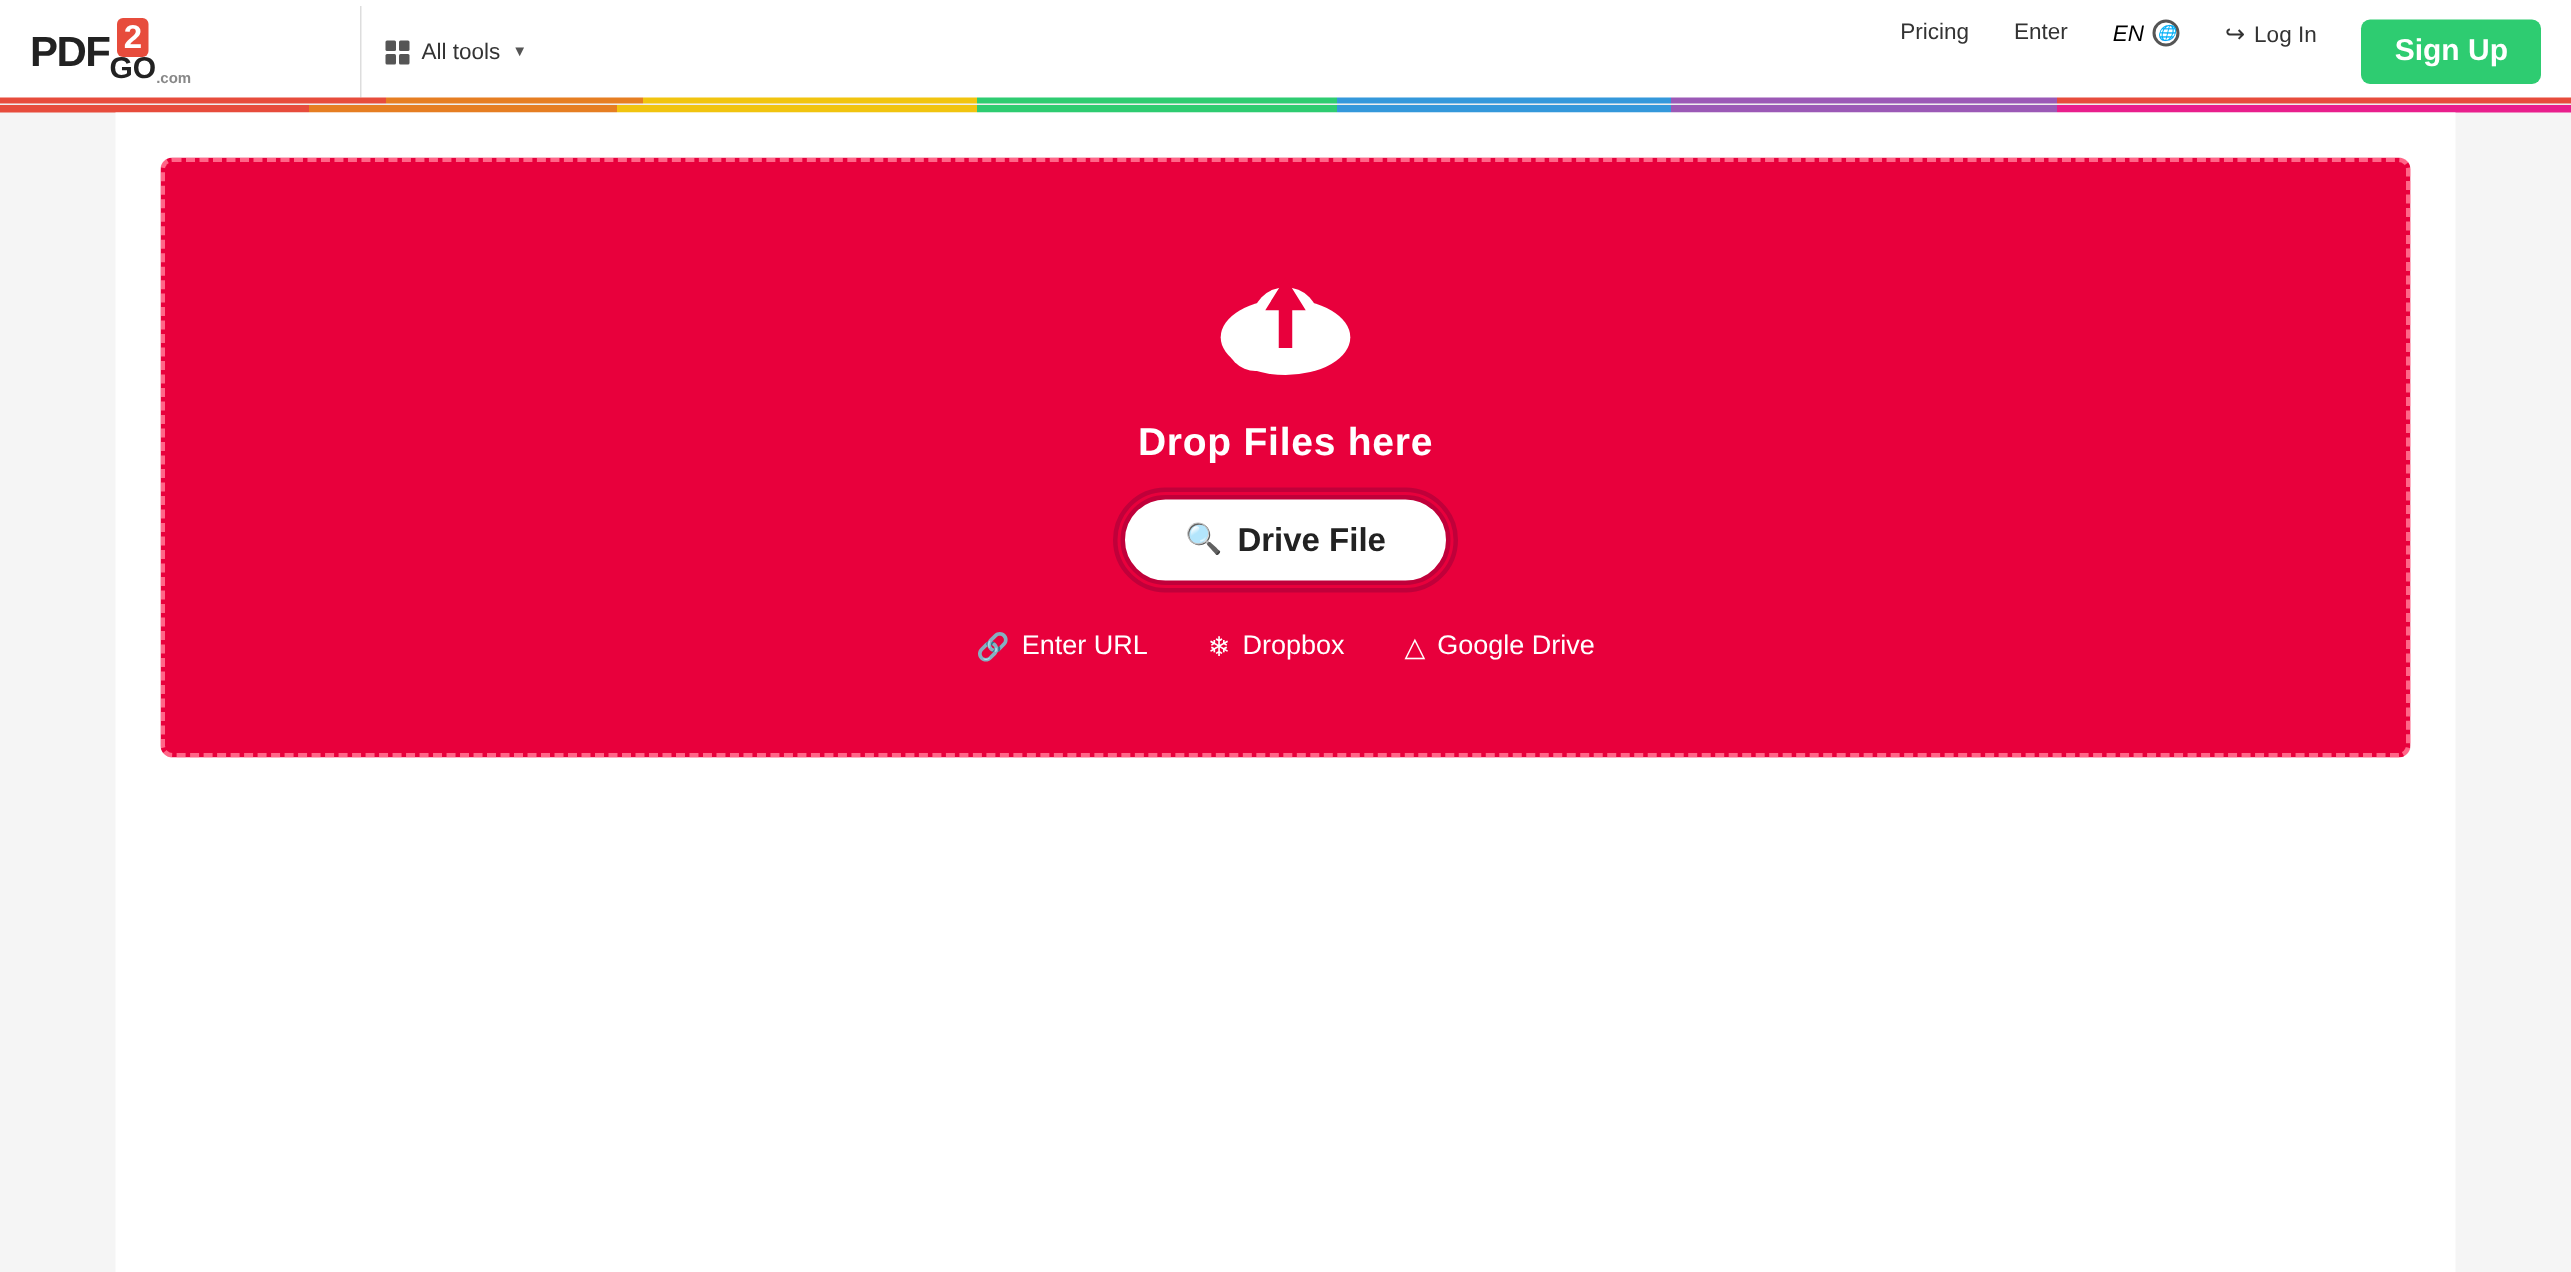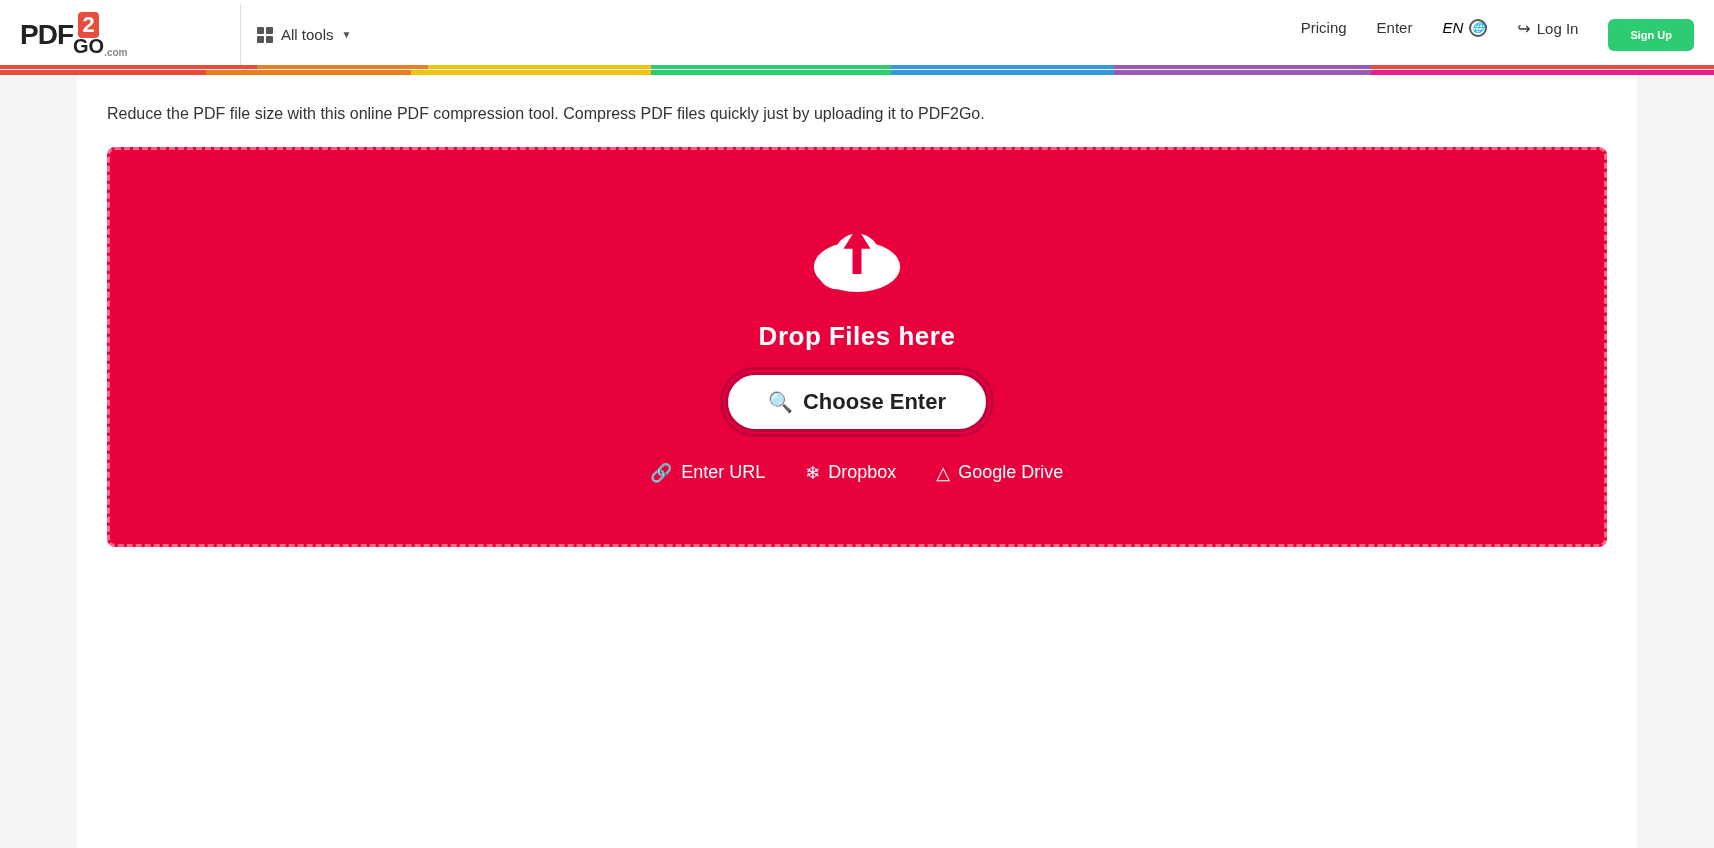--- a/index.html
+++ b/index.html
@@ -138,21 +138,21 @@
       font-size: 15px;
       color: #333;
       text-decoration: none;
     }
     .signup-btn {
       background: #2ecc71;
       color: #fff;
       border: none;
       border-radius: 6px;
       padding: 10px 22px;
-      font-size: 11px;
+      font-size: 20px;
       font-weight: bold;
       cursor: pointer;
     }
 
     
     .main {
       max-width: 1560px;
       margin: 0 auto;
       padding: 30px 30px 20px;
       background: #fff;
@@ -266,39 +266,38 @@
       <span style="font-size:16px;">↪</span>
       <span>Log In</span>
     </a>
     <button class="signup-btn">Sign Up</button>
   </nav>
 </header>
 
 <div style="height:5px; background: linear-gradient(to right, #e74c3c 0%, #e74c3c 12%, #e67e22 12%, #e67e22 24%, #f1c40f 24%, #f1c40f 38%, #2ecc71 38%, #2ecc71 52%, #3498db 52%, #3498db 65%, #9b59b6 65%, #9b59b6 80%, #e91e8c 80%, #e91e8c 100%);"></div>
 
 <div class="main">
-  <p class="page-desc">Reduce the PDF file size with this online PDF compression tool. Compress PDF files quickly just by uploading it to PDF2Go.</p>
 
   <div class="upload-area">
 
     <svg class="cloud-svg" viewBox="0 0 120 100" fill="none" xmlns="http://www.w3.org/2000/svg">
 
       <ellipse cx="60" cy="62" rx="48" ry="28" fill="white"></ellipse>
       <circle cx="38" cy="65" r="22" fill="white"></circle>
       <circle cx="80" cy="60" r="20" fill="white"></circle>
       <circle cx="60" cy="50" r="25" fill="white"></circle>
 
       <polygon points="60,18 75,42 65,42 65,70 55,70 55,42 45,42" fill="#e8003c"></polygon>
     </svg>
 
     <span class="drop-text">Drop Files here</span>
 
     <button class="choose-file-btn">
       <span style="font-size:20px; color:#555;">🔍</span>
-      <span>Choose Enter</span>
+      <span>Drive File</span>
     </button>
 
     <div class="source-links">
       <a class="source-link" href="#">
         <span class="link-icon">🔗</span>
         <span>Enter URL</span>
       </a>
       <a class="source-link" href="#">
         <span class="link-icon">❄</span>
         <span>Dropbox</span>

